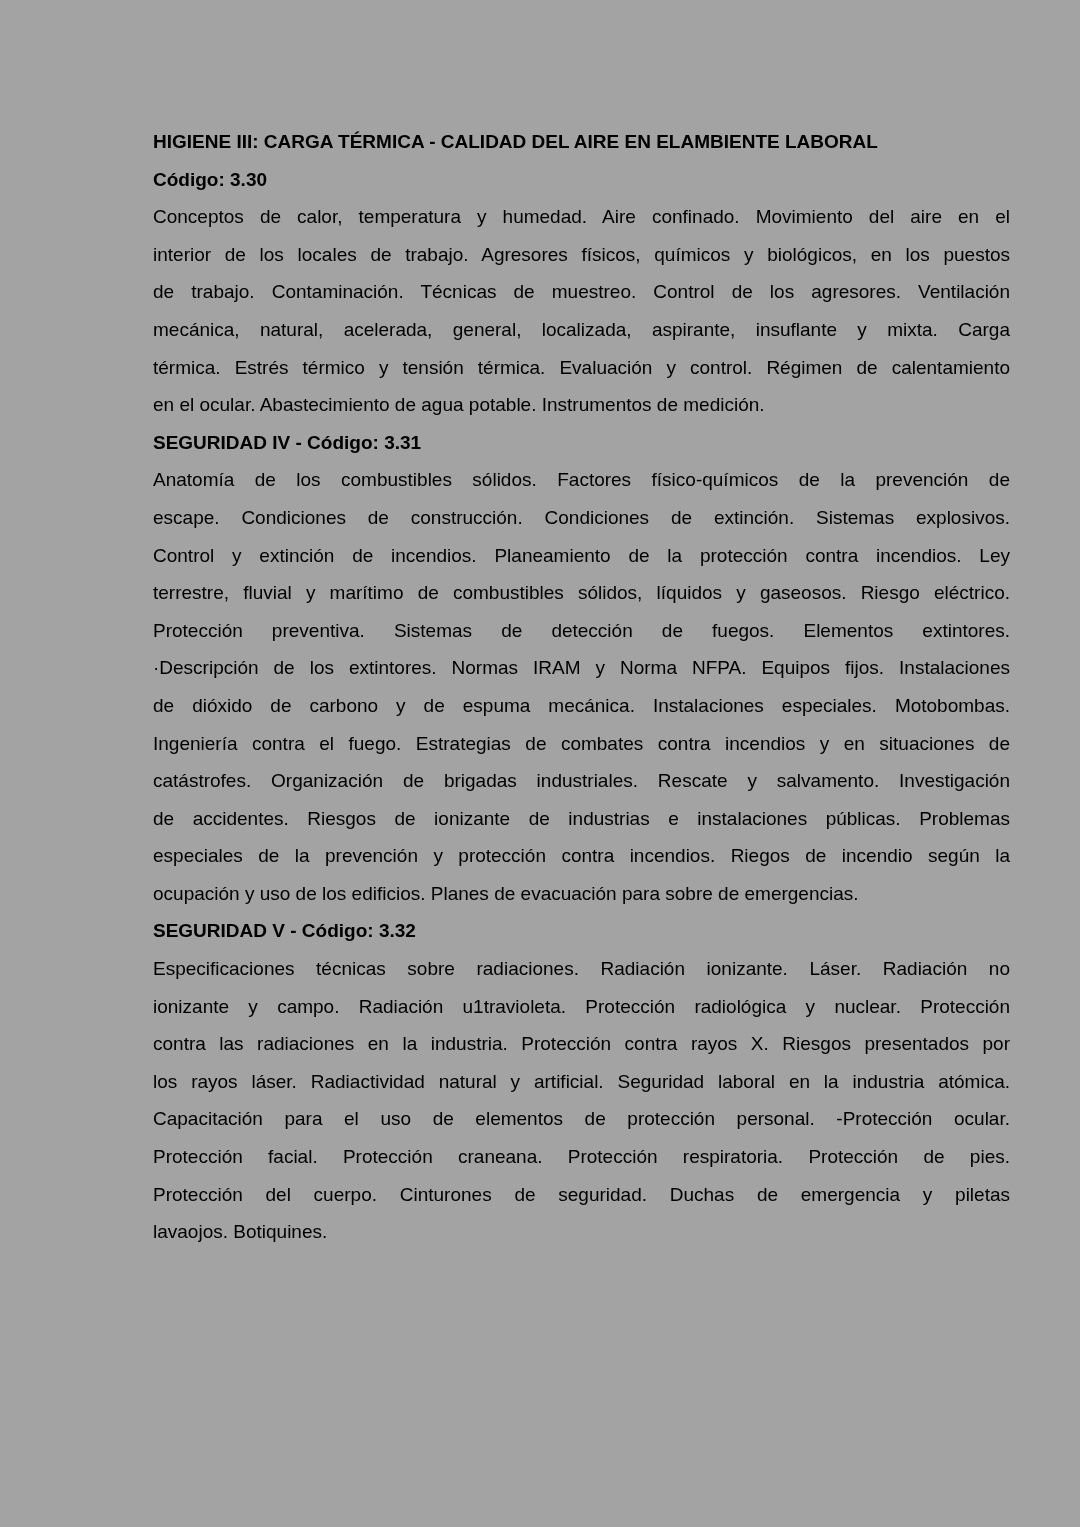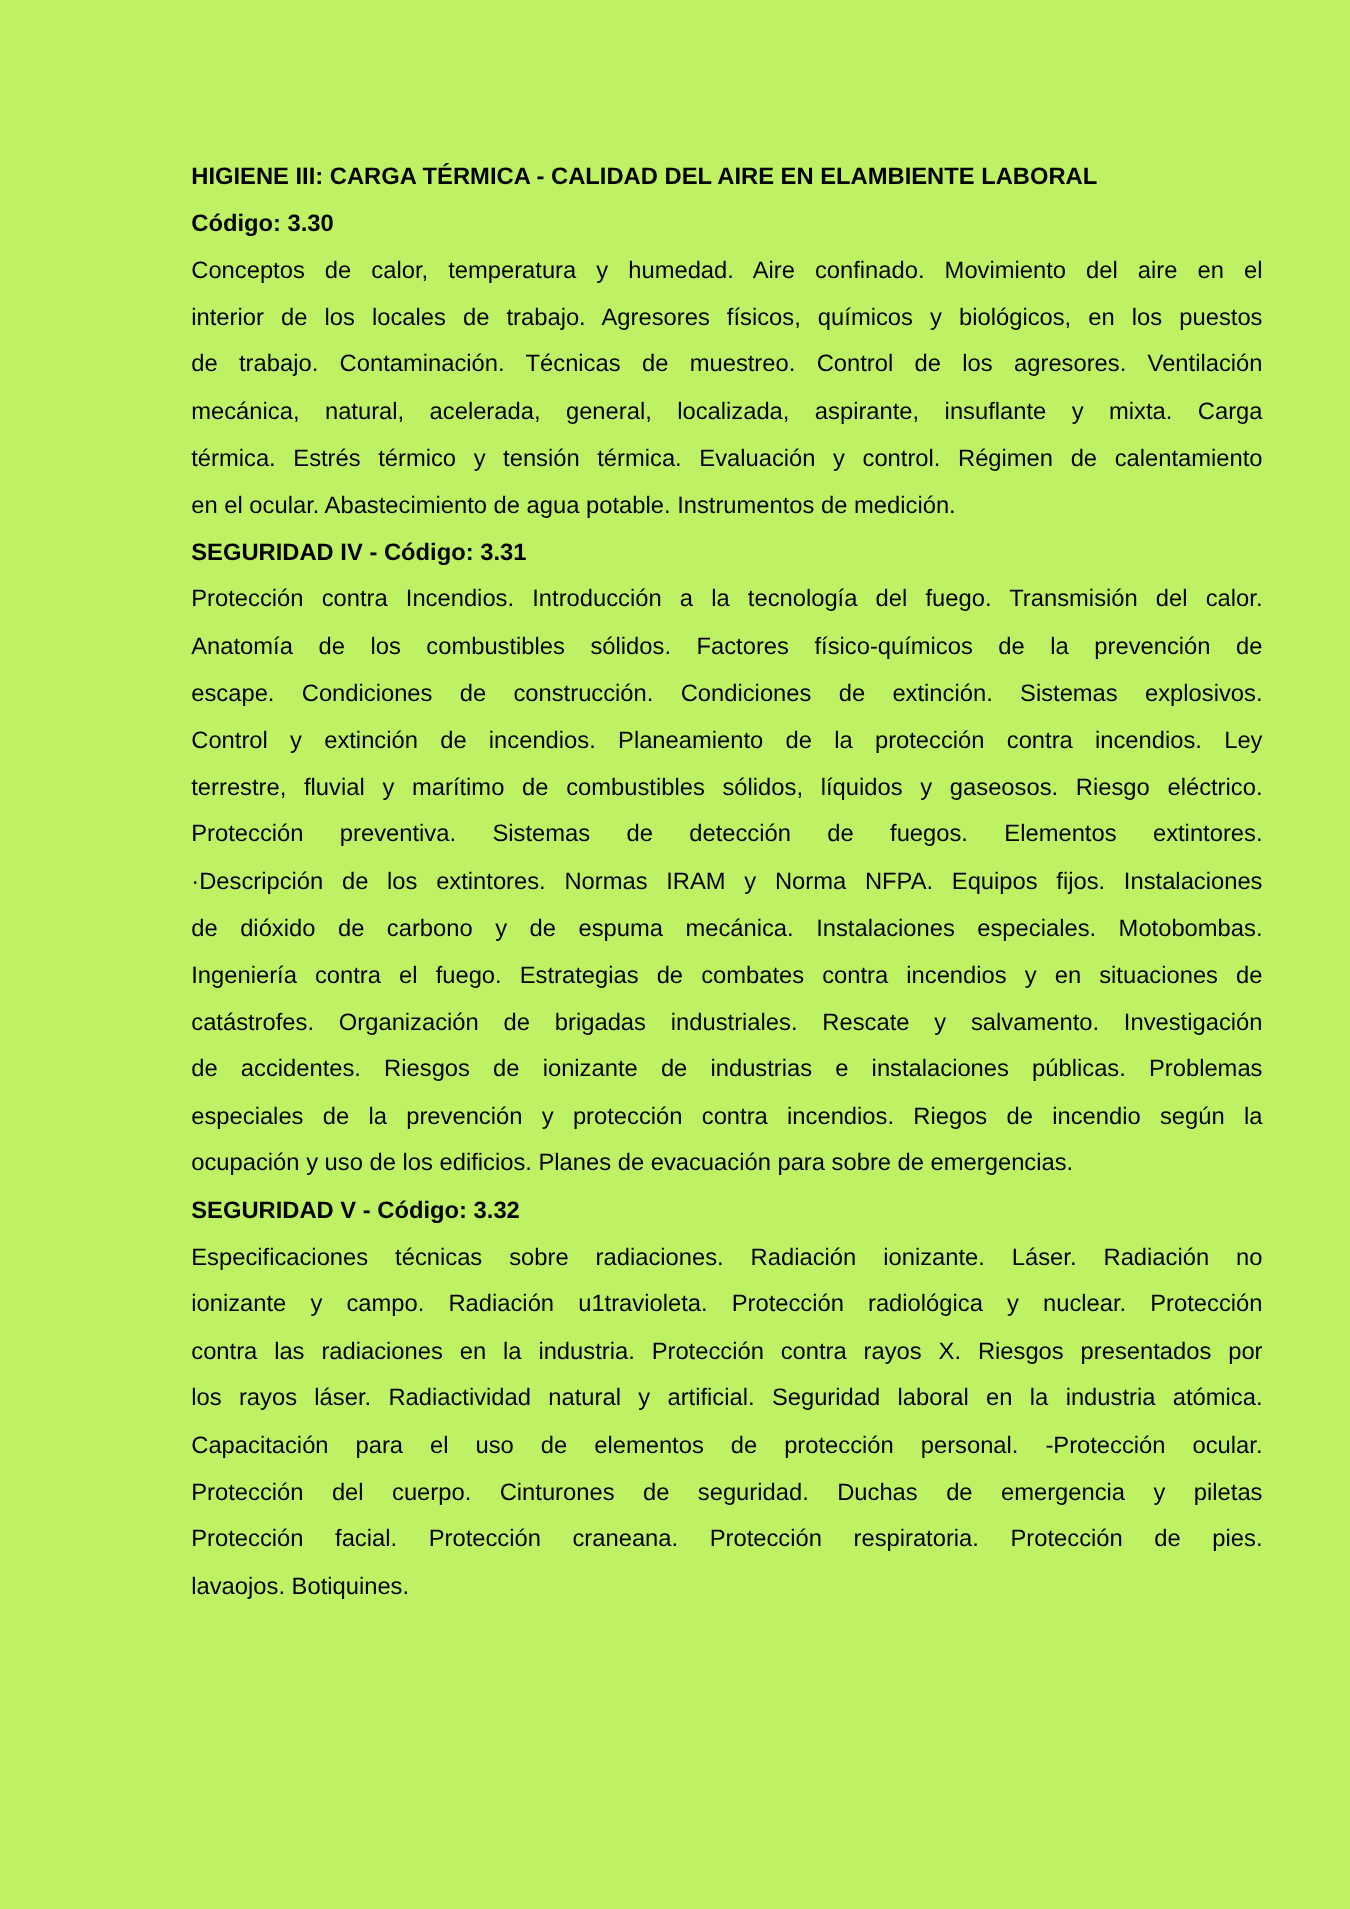--- a/index.html
+++ b/index.html
@@ -12,21 +12,21 @@
     height: 1527px;
     overflow: hidden;
     font-family: "Liberation Sans", sans-serif;
     color: #000000;
   }
   .page {
     box-sizing: border-box;
     width: 1080px;
     height: 1527px;
     padding: 123px 70px 0 153px;
-    background: #bef264;
+    background: #a3a3a3;
   }
   .heading {
     font-size: 19px;
     line-height: 37.6px;
     font-weight: 700;
     margin: 0;
     text-align: left;
     white-space: nowrap;
   }
   .para {
@@ -58,21 +58,20 @@
       <div class="line">interior de los locales de trabajo. Agresores físicos, químicos y biológicos, en los puestos</div>
       <div class="line">de trabajo. Contaminación. Técnicas de muestreo. Control de los agresores. Ventilación</div>
       <div class="line">mecánica, natural, acelerada, general, localizada, aspirante, insuflante y mixta. Carga</div>
       <div class="line">térmica. Estrés térmico y tensión térmica. Evaluación y control. Régimen de calentamiento</div>
       <div class="line">en el ocular. Abastecimiento de agua potable. Instrumentos de medición.</div>
     </div>
 
   <h2 class="heading">SEGURIDAD IV - Código: 3.31</h2>
   <div class="para">
 
-  <div class="line">Protección contra Incendios. Introducción a la tecnología del fuego. Transmisión del calor.</div>
       <div class="line">Anatomía de los combustibles sólidos. Factores físico-químicos de la prevención de</div>
       <div class="line">escape. Condiciones de construcción. Condiciones de extinción. Sistemas explosivos.</div>
       <div class="line">Control y extinción de incendios. Planeamiento de la protección contra incendios. Ley</div>
       <div class="line">terrestre, fluvial y marítimo de combustibles sólidos, líquidos y gaseosos. Riesgo eléctrico.</div>
       <div class="line">Protección preventiva. Sistemas de detección de fuegos. Elementos extintores.</div>
       <div class="line">·Descripción de los extintores. Normas IRAM y Norma NFPA. Equipos fijos. Instalaciones</div>
       <div class="line">de dióxido de carbono y de espuma mecánica. Instalaciones especiales. Motobombas.</div>
       <div class="line">Ingeniería contra el fuego. Estrategias de combates contra incendios y en situaciones de</div>
       <div class="line">catástrofes. Organización de brigadas industriales. Rescate y salvamento. Investigación</div>
       <div class="line">de accidentes. Riesgos de ionizante de industrias e instalaciones públicas. Problemas</div>
@@ -81,18 +80,18 @@
     </div>
 
   <h2 class="heading">SEGURIDAD V - Código: 3.32</h2>
   <div class="para">
 
   <div class="line">Especificaciones técnicas sobre radiaciones. Radiación ionizante. Láser. Radiación no</div>
       <div class="line">ionizante y campo. Radiación u1travioleta. Protección radiológica y nuclear. Protección</div>
       <div class="line">contra las radiaciones en la industria. Protección contra rayos X. Riesgos presentados por</div>
       <div class="line">los rayos láser. Radiactividad natural y artificial. Seguridad laboral en la industria atómica.</div>
       <div class="line">Capacitación para el uso de elementos de protección personal. -Protección ocular.</div>
+      <div class="line">Protección facial. Protección craneana. Protección respiratoria. Protección de pies.</div>
       <div class="line">Protección del cuerpo. Cinturones de seguridad. Duchas de emergencia y piletas</div>
-      <div class="line">Protección facial. Protección craneana. Protección respiratoria. Protección de pies.</div>
       <div class="line">lavaojos. Botiquines.</div>
     </div>
 
 </div>
 
 </body></html>

